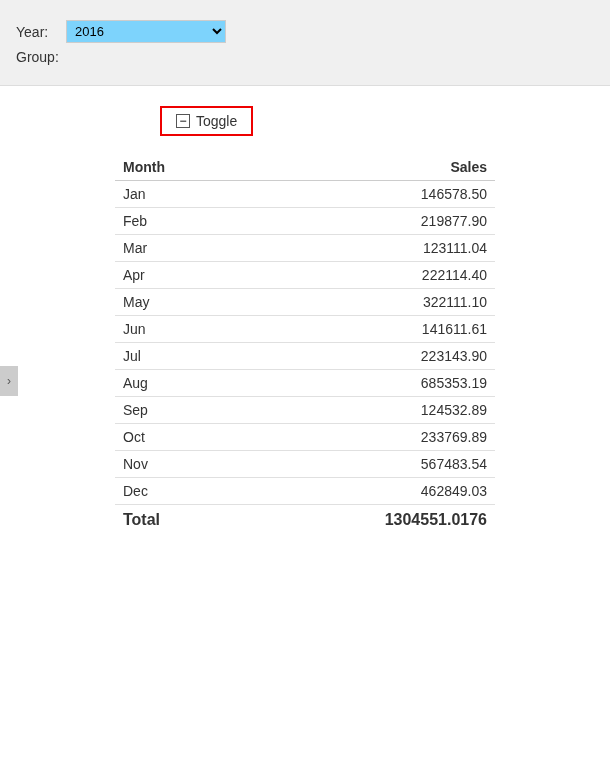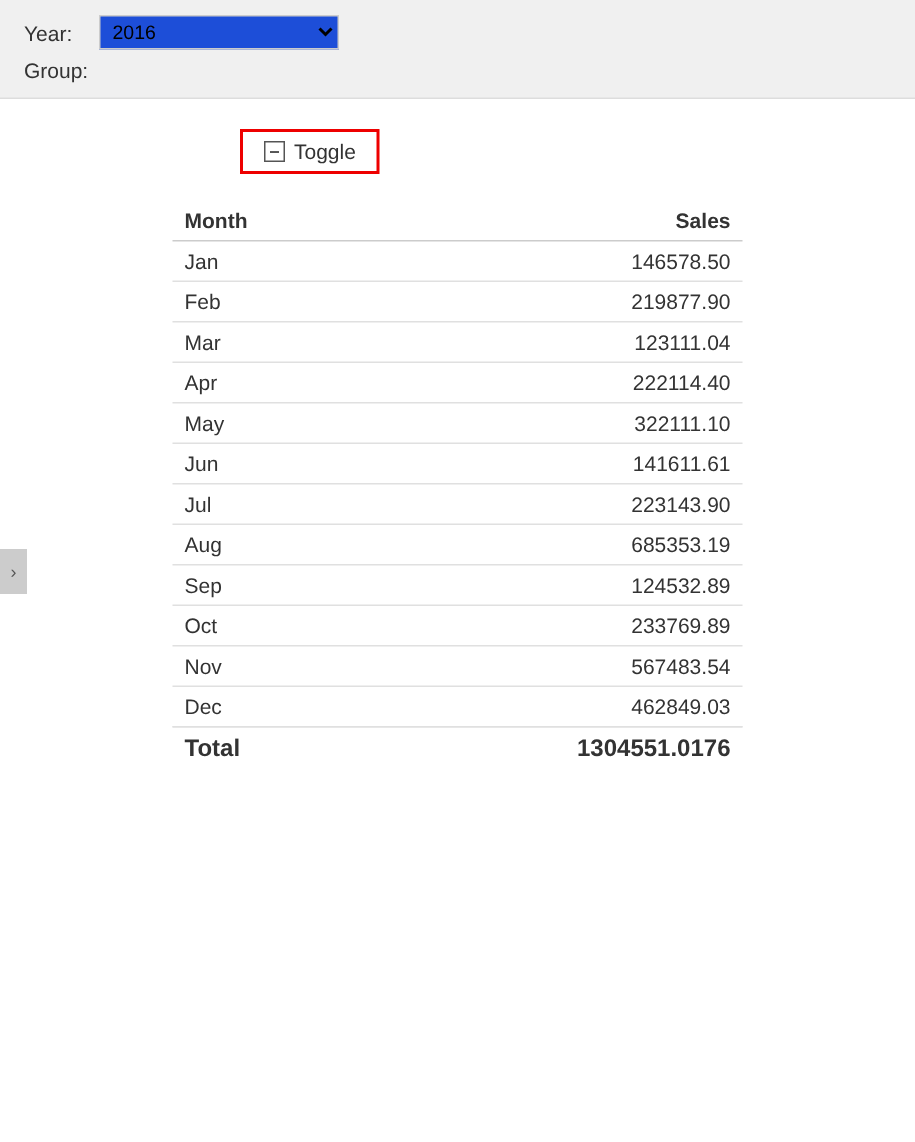--- a/index.html
+++ b/index.html
@@ -12,21 +12,21 @@
       font-family: "Segoe UI", Arial, sans-serif;
       font-size: 14px;
       background: #ffffff;
       color: #333;
       width: 610px;
       min-height: 761px;
     }
 
     .filters-bar {
       background: #f0f0f0;
-      padding: 10px 16px;
+      padding: 20px 16px;
       border-bottom: 1px solid #ddd;
     }
 
     .filter-row {
       display: flex;
       align-items: center;
       margin-bottom: 6px;
     }
 
     .filter-row:last-child {
@@ -37,21 +37,21 @@
       width: 50px;
       font-size: 14px;
       color: #333;
     }
 
     .filter-select {
       width: 160px;
       padding: 2px 4px;
       font-size: 13px;
       border: 1px solid #ccc;
-      background: #1d4ed8;
+      background: #7dd3fc;
       appearance: auto;
     }
 
     .main-content {
       padding: 20px 40px;
       display: flex;
       flex-direction: column;
       align-items: center;
     }
 

